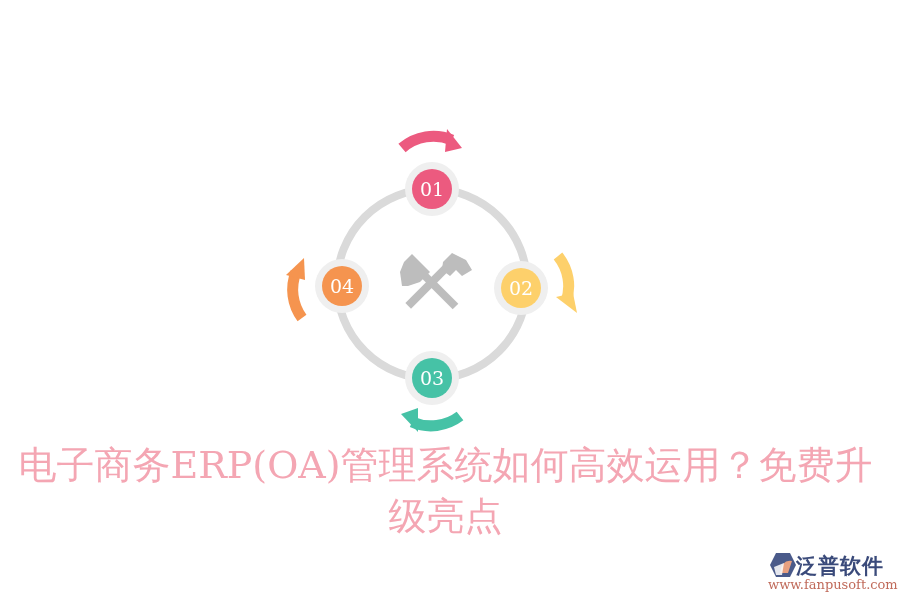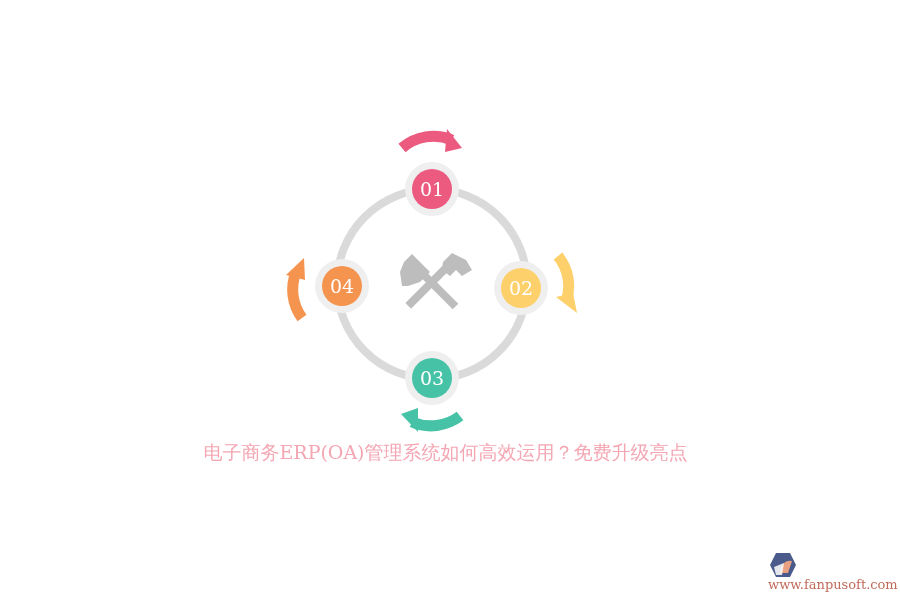--- a/index.html
+++ b/index.html
@@ -1,18 +1,18 @@
 <!DOCTYPE html>
 <html><head>
   <meta charset="utf-8">
   <style>
     html, body { margin: 0; padding: 0; }
     body { width: 900px; height: 600px; background: #ffffff; position: relative; overflow: hidden; font-family: "DejaVu Serif", serif; }
     .diagram { position: absolute; left: 0; top: 0; width: 900px; height: 600px; }
-    .title { position: absolute; left: 0; top: 440px; width: 891px; text-align: center; font-size: 19px; color: #f4a6b3; font-family: "DejaVu Serif", serif; letter-spacing: 0px; }
+    .title { position: absolute; left: 0; top: 440px; width: 891px; text-align: center; font-size: 38px; color: #f4a6b3; font-family: "DejaVu Serif", serif; letter-spacing: 0px; }
     .logo { position: absolute; left: 764px; top: 551px; width: 130px; height: 44px; }
     .logo-text { position: absolute; left: 32px; top: 1px; font-size: 21px; color: #3a4a7a; font-family: "DejaVu Sans", sans-serif; font-weight: bold; letter-spacing: 1px; }
     .logo-url { position: absolute; left: 4px; top: 26px; font-size: 13px; color: #c06a5a; font-family: "DejaVu Serif", serif; }
     .logo-mark { position: absolute; left: 4px; top: 2px; }
     .node-label { font-family: "DejaVu Serif", serif; font-size: 19px; fill: #ffffff; }
   </style>
 </head>
 <body>
 
 <svg class="diagram" viewBox="0 0 900 600" width="900" height="600">
@@ -73,14 +73,15 @@
 </svg>
 
 <div class="title">电子商务ERP(OA)管理系统如何高效运用？免费升级亮点</div>
 
 <div class="logo">
   <svg class="logo-mark" width="28" height="24" viewBox="0 0 28 24">
     <polygon points="8,0 22,0 28,12 22,24 8,24 2,12" fill="#4a5a8a"></polygon>
     <path d="M12 20 Q14 6 24 8 L20 20 Z" fill="#e8a080"></path>
     <path d="M6 14 L16 10 L14 22 L8 22 Z" fill="#ffffff" opacity="0.85"></path>
   </svg>
+  <span class="logo-text">泛普软件</span>
   <span class="logo-url">www.fanpusoft.com</span>
 </div>
 
 </body></html>

